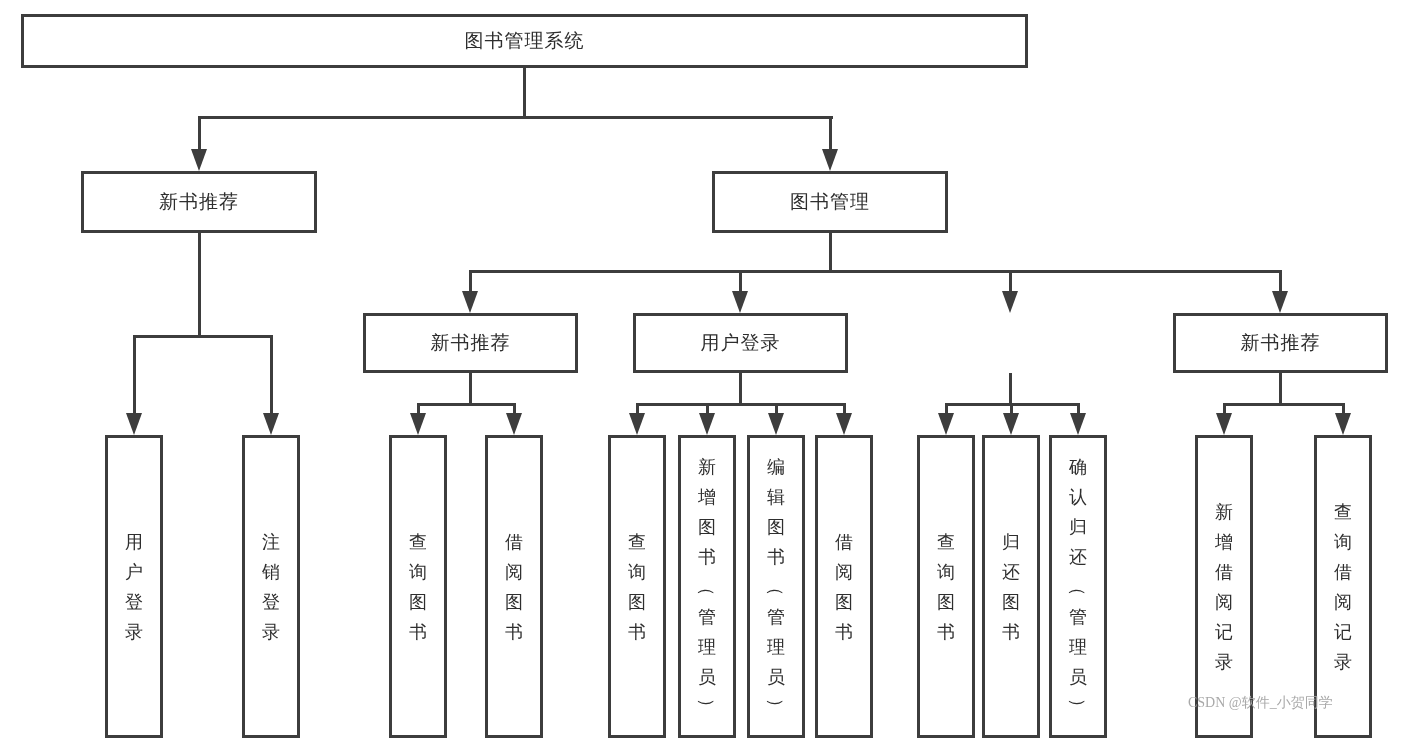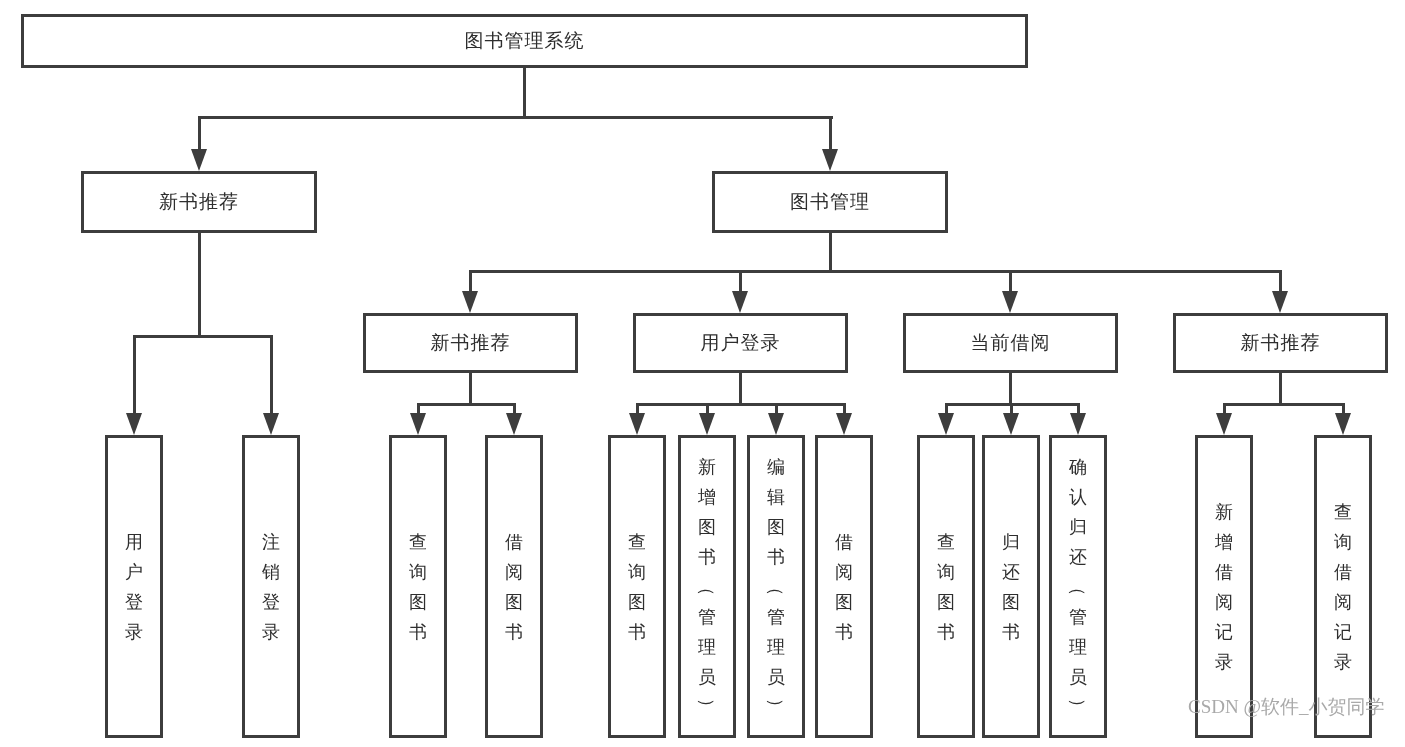--- a/index.html
+++ b/index.html
@@ -65,21 +65,21 @@
     position:absolute;
     width:0;height:0;
     border-left:8px solid transparent;
     border-right:8px solid transparent;
     border-top:22px solid var(--line);
   }
   .watermark{
     position:absolute;
     left:1188px;
     top:694px;
-    font-size:19px;
+    font-size:14px;
     color:var(--wm);
     white-space:nowrap;
     z-index:5;
   }
 </style>
 </head>
 <body>
 
 <div class="canvas">
 
@@ -118,23 +118,20 @@
   <div class="arrow" style="left:1002px;top:291px;"></div>
   <div class="vline" style="left:1279px;top:270px;height:23px;"></div>
   <div class="arrow" style="left:1272px;top:291px;"></div>
 
   <div class="box hbox" style="left:363px;top:313px;width:215px;height:60px;">
     <span>新书推荐</span>
   </div>
   <div class="box hbox" style="left:633px;top:313px;width:215px;height:60px;">
     <span>用户登录</span>
   </div>
-  <div class="box hbox" style="left:903px;top:313px;width:215px;height:60px;">
-    <span>当前借阅</span>
-  </div>
   <div class="box hbox" style="left:1173px;top:313px;width:215px;height:60px;">
     <span>新书推荐</span>
   </div>
 
   <div class="vline" style="left:469px;top:373px;height:33px;"></div>
   <div class="hline" style="left:417px;top:403px;width:99px;"></div>
   <div class="vline" style="left:417px;top:403px;height:12px;"></div>
   <div class="arrow" style="left:410px;top:413px;"></div>
   <div class="vline" style="left:513px;top:403px;height:12px;"></div>
   <div class="arrow" style="left:506px;top:413px;"></div>

